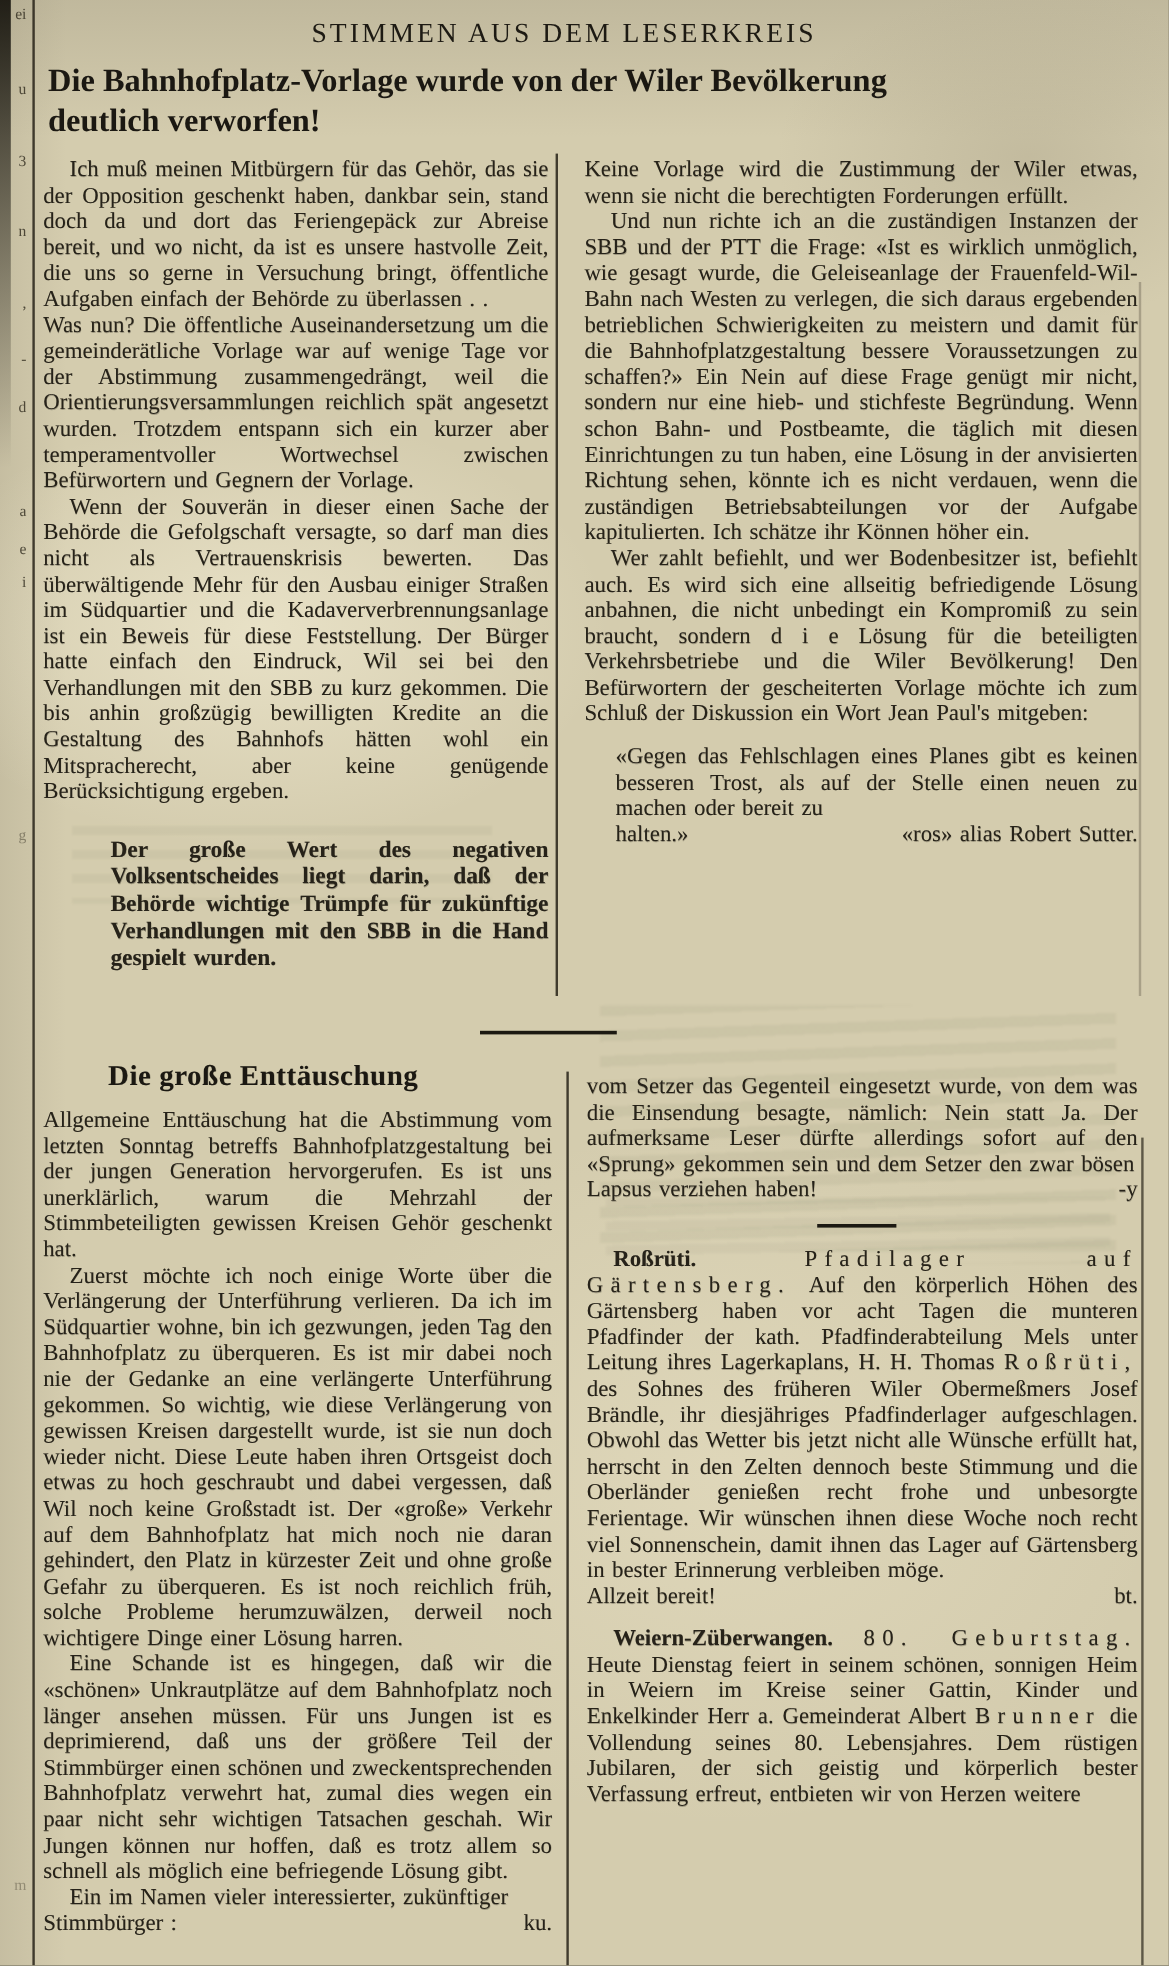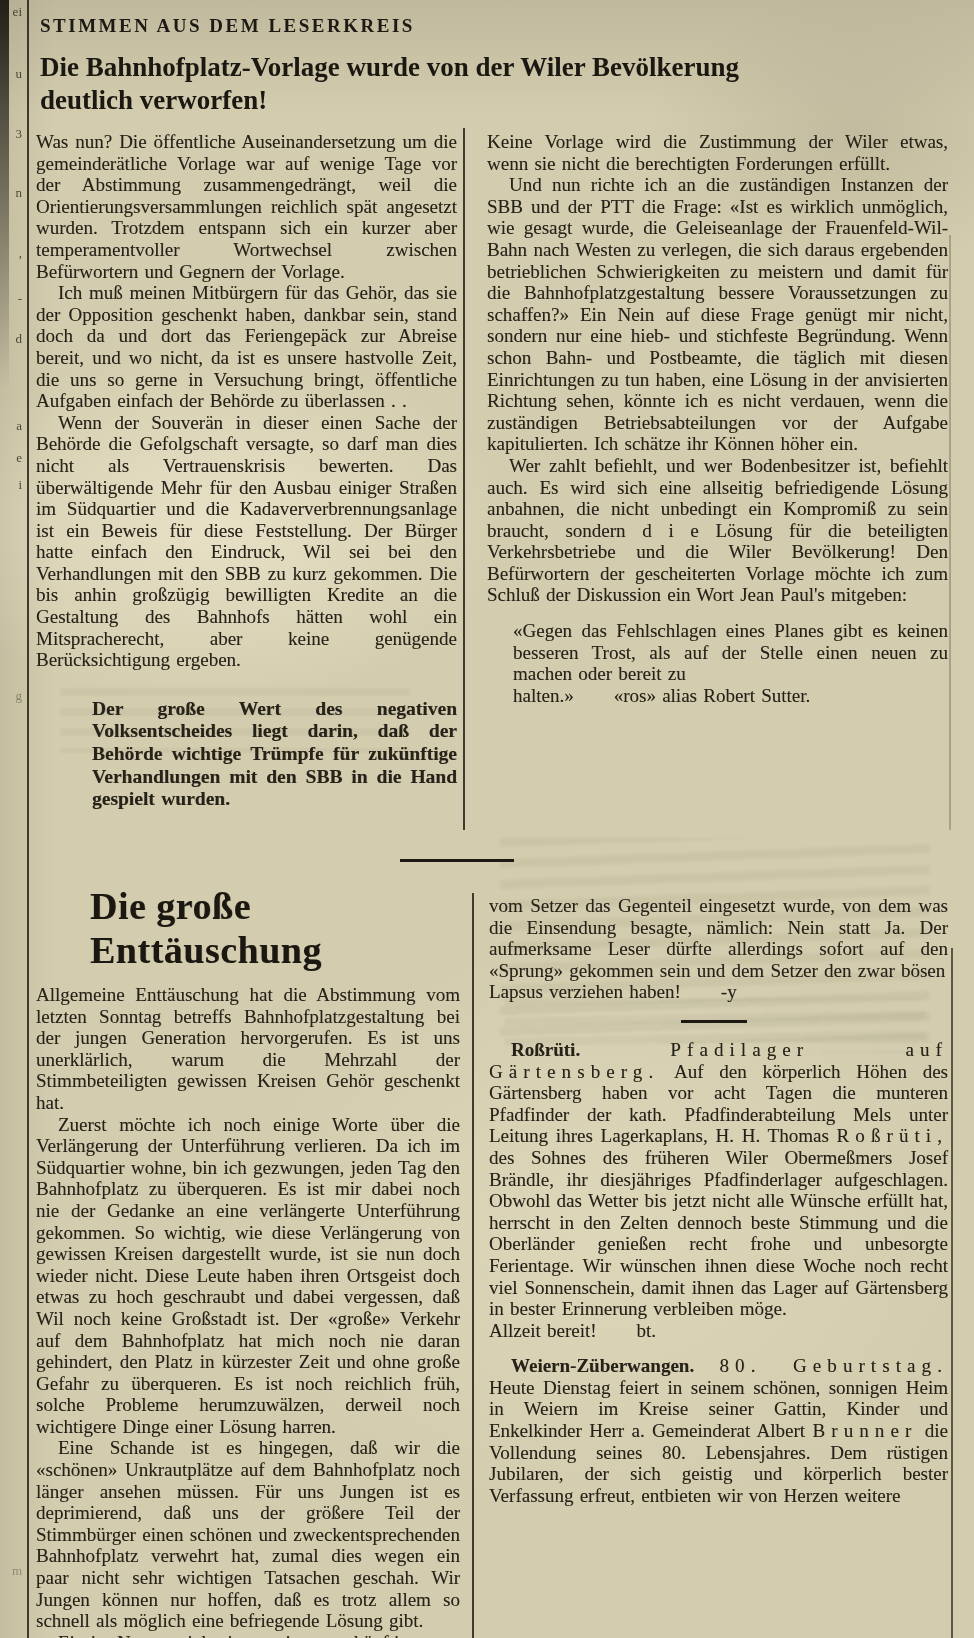--- a/index.html
+++ b/index.html
@@ -14,34 +14,34 @@
       linear-gradient(180deg, rgba(122,115,95,0.22) 0, rgba(122,115,95,0) 115px),
       linear-gradient(90deg, rgba(122,115,95,0.16) 0, rgba(122,115,95,0) 55px),
       #d4ccae;
   }
   .para{font-size:19px;line-height:21.6px;text-align:justify;margin:0;
         word-spacing:1.5px;hyphens:auto;-webkit-hyphens:auto;
         text-shadow:0.3px 0.3px 0 rgba(40,35,25,0.30);}
   .indent{text-indent:22px;}
   .lead{font-weight:700;}
   .sperr{letter-spacing:0.32em;}
-  .kicker{position:absolute;left:40px;top:15px;width:860px;text-align:left;
-          font-weight:700;font-size:19px;letter-spacing:2.5px;color:#1d1a13;}
+  .kicker{position:absolute;left:40px;top:15px;width:860px;text-align:center;
+          font-weight:400;font-size:23px;letter-spacing:2.5px;color:#1d1a13;}
   .headline{position:absolute;left:40px;top:51px;width:872px;text-align:left;
             font-weight:700;font-size:27px;line-height:33px;color:#1b1812;}
   .col-a-left{position:absolute;left:36px;top:131px;width:421px;}
   .col-a-right{position:absolute;left:487px;top:131px;width:461px;}
   .emphasis{font-weight:700;font-size:19.5px;line-height:22.6px;margin:27px 0 0 56px;
             text-align:justify;text-shadow:0.4px 0.4px 0 rgba(30,26,18,0.35);}
   .quote{margin-left:26px;margin-top:14px;}
-  .flexline{display:flex;justify-content:flex-start;gap:40px;}
+  .flexline{display:flex;justify-content:space-between;gap:40px;}
   .quote-last{margin-left:26px;}
   .divider-a{position:absolute;left:400px;top:859px;width:114px;height:3px;background:#1c1912;}
   .col-b-left{position:absolute;left:36px;top:884px;width:424px;}
-  .article-title{font-size:38px;font-weight:700;margin:0 0 12px 54px;color:#1b1812;
+  .article-title{font-size:24px;font-weight:700;margin:0 0 12px 54px;color:#1b1812;
                  letter-spacing:0.5px;text-shadow:0.4px 0.4px 0 rgba(30,26,18,0.3);}
   .col-b-right{position:absolute;left:489px;top:895px;width:459px;}
   .divider-b{width:66px;height:3px;background:#1c1912;margin:17px 0 16px 192px;}
   .mt14{margin-top:14px;}
   .rule{position:absolute;background:rgba(38,33,22,0.85);}
   .left-rule{left:27px;top:0;width:2px;height:1638px;}
   .gutter-top{left:463px;top:128px;width:2px;height:702px;}
   .gutter-bottom{left:472px;top:893px;width:2px;height:745px;}
   .right-rule{left:951px;top:948px;width:2px;height:690px;opacity:0.8;}
   .right-rule-faint{left:949px;top:235px;width:2px;height:595px;opacity:0.3;}
@@ -95,22 +95,22 @@
   <div class="rule right-rule-faint"></div>
 
   <div class="kicker">STIMMEN AUS DEM LESERKREIS</div>
 
   <div class="headline">
     <div>Die Bahnhofplatz-Vorlage wurde von der Wiler Bevölkerung</div>
     <div>deutlich verworfen!</div>
   </div>
 
   <div class="col-a-left">
+    <p class="para indent">Ich muß meinen Mitbürgern für das Gehör, das sie der Opposition geschenkt haben, dankbar sein, stand doch da und dort das Feriengepäck zur Abreise bereit, und wo nicht, da ist es unsere hastvolle Zeit, die uns so gerne in Versuchung bringt, öffentliche Aufgaben einfach der Behörde zu überlassen . .</p>
     <p class="para">Was nun? Die öffentliche Auseinandersetzung um die gemeinderätliche Vorlage war auf wenige Tage vor der Abstimmung zusammengedrängt, weil die Orientierungsversammlungen reichlich spät angesetzt wurden. Trotzdem entspann sich ein kurzer aber temperamentvoller Wortwechsel zwischen Befürwortern und Gegnern der Vorlage.</p>
-    <p class="para indent">Ich muß meinen Mitbürgern für das Gehör, das sie der Opposition geschenkt haben, dankbar sein, stand doch da und dort das Feriengepäck zur Abreise bereit, und wo nicht, da ist es unsere hastvolle Zeit, die uns so gerne in Versuchung bringt, öffentliche Aufgaben einfach der Behörde zu überlassen . .</p>
     <p class="para indent">Wenn der Souverän in dieser einen Sache der Behörde die Gefolgschaft versagte, so darf man dies nicht als Vertrauenskrisis bewerten. Das überwältigende Mehr für den Ausbau einiger Straßen im Südquartier und die Kadaververbrennungsanlage ist ein Beweis für diese Feststellung. Der Bürger hatte einfach den Eindruck, Wil sei bei den Verhandlungen mit den SBB zu kurz gekommen. Die bis anhin großzügig bewilligten Kredite an die Gestaltung des Bahnhofs hätten wohl ein Mitspracherecht, aber keine genügende Berücksichtigung ergeben.</p>
     <p class="para emphasis">Der große Wert des negativen Volksentscheides liegt darin, daß der Behörde wichtige Trümpfe für zukünftige Verhandlungen mit den SBB in die Hand gespielt wurden.</p>
   </div>
 
   <div class="col-a-right">
     <p class="para">Keine Vorlage wird die Zustimmung der Wiler etwas, wenn sie nicht die berechtigten Forderungen erfüllt.</p>
     <p class="para indent">Und nun richte ich an die zuständigen Instanzen der SBB und der PTT die Frage: «Ist es wirklich unmöglich, wie gesagt wurde, die Geleiseanlage der Frauenfeld-Wil-Bahn nach Westen zu verlegen, die sich daraus ergebenden betrieblichen Schwierigkeiten zu meistern und damit für die Bahnhofplatzgestaltung bessere Voraussetzungen zu schaffen?» Ein Nein auf diese Frage genügt mir nicht, sondern nur eine hieb- und stichfeste Begründung. Wenn schon Bahn- und Postbeamte, die täglich mit diesen Einrichtungen zu tun haben, eine Lösung in der anvisierten Richtung sehen, könnte ich es nicht verdauen, wenn die zuständigen Betriebsabteilungen vor der Aufgabe kapitulierten. Ich schätze ihr Können höher ein.</p>
     <p class="para indent">Wer zahlt befiehlt, und wer Bodenbesitzer ist, befiehlt auch. Es wird sich eine allseitig befriedigende Lösung anbahnen, die nicht unbedingt ein Kompromiß zu sein braucht, sondern d i e Lösung für die beteiligten Verkehrsbetriebe und die Wiler Bevölkerung! Den Befürwortern der gescheiterten Vorlage möchte ich zum Schluß der Diskussion ein Wort Jean Paul's mitgeben:</p>
     <p class="para quote">«Gegen das Fehlschlagen eines Planes gibt es keinen besseren Trost, als auf der Stelle einen neuen zu machen oder bereit zu</p>
     <p class="para flexline quote-last">

